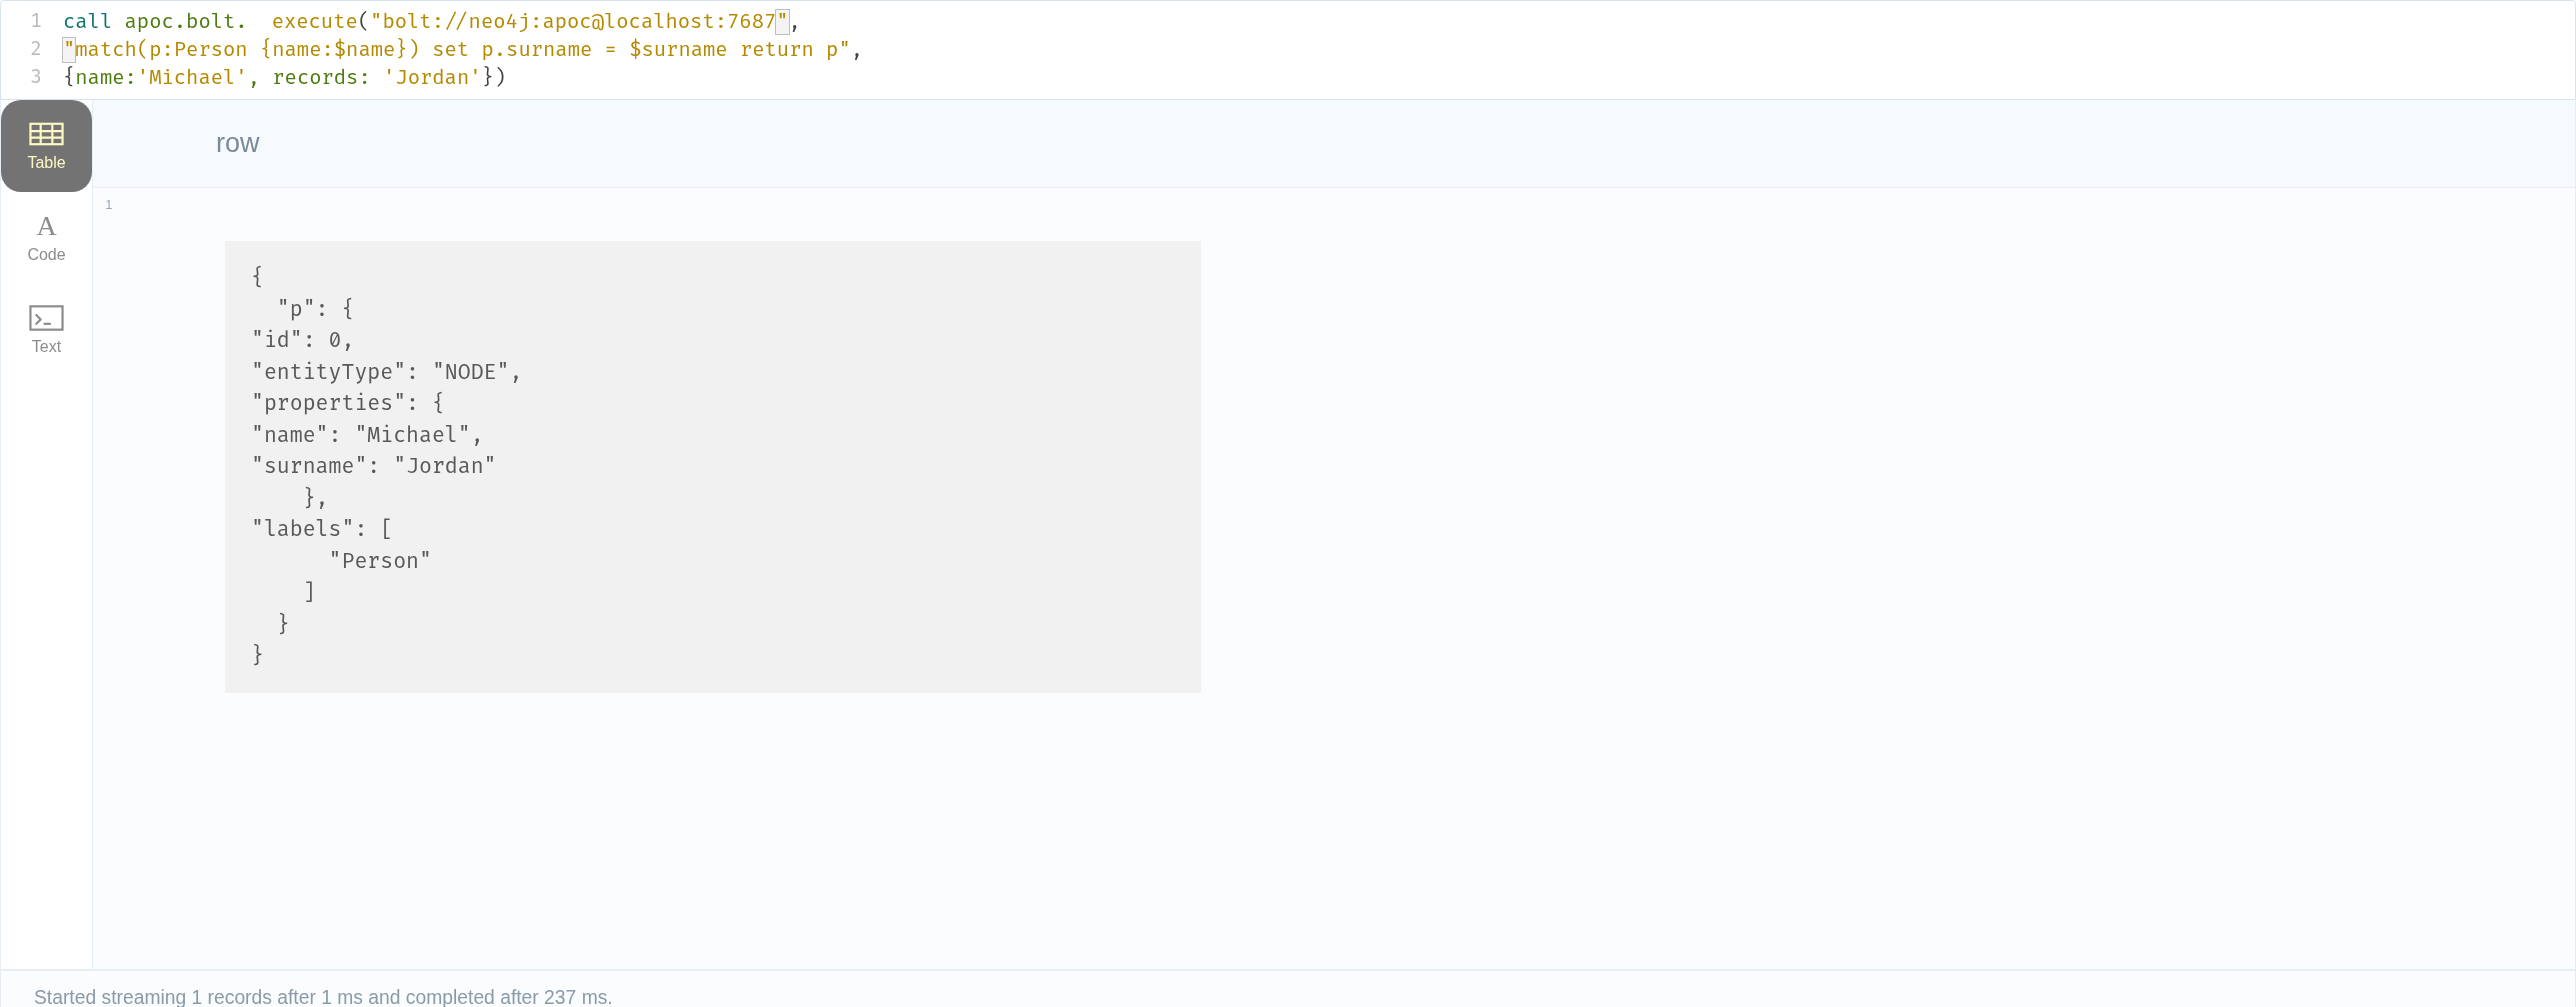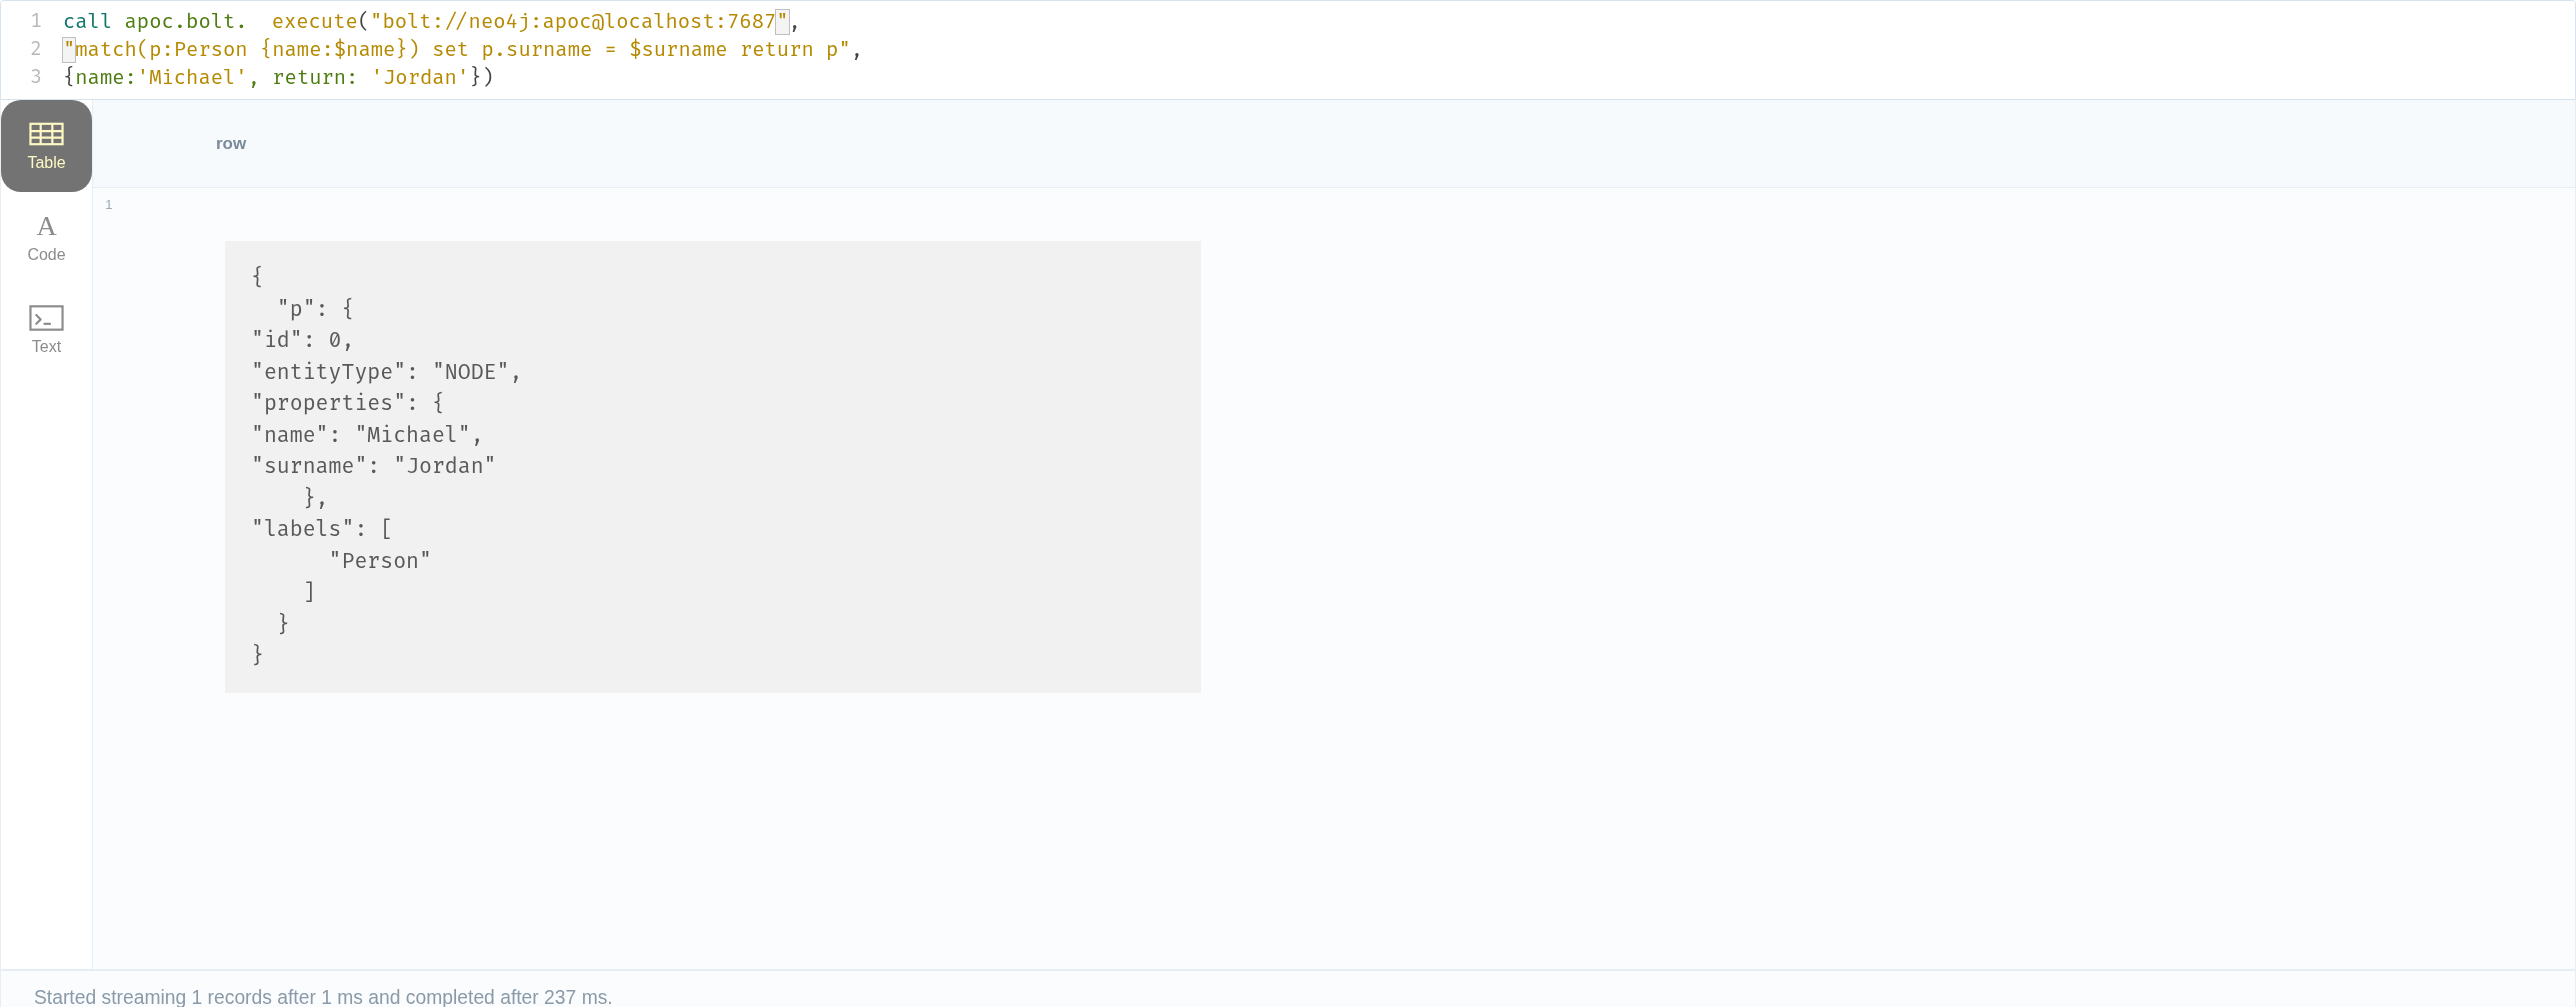--- a/index.html
+++ b/index.html
@@ -79,22 +79,22 @@
   }
   .results-header {
     height: 88px;
     display: flex;
     align-items: center;
     padding-left: 123px;
     border-bottom: 0.9px solid #e6edf4;
     background: #f7fafc;
   }
   .col-title {
-    font-size: 17px;
-    font-weight: 700;
+    font-size: 27px;
+    font-weight: 400;
     color: #7a8a99;
   }
   .row-area {
     flex: 1;
     position: relative;
     background: #fafcfe;
   }
   .row-num {
     position: absolute;
     top: 8.8px;
@@ -129,21 +129,21 @@
   <div class="code-line">
     <span class="gutter">1</span>
     <span class="code-content"><span class="tok-keyword">call</span><span> </span><span class="tok-plain">apoc.bolt.</span><span class="tok-func">execute</span><span class="tok-punct">(</span><span class="tok-string">"</span><span class="tok-string">bolt://neo4j:apoc@localhost:7687</span><span class="tok-string hl-box">"</span><span class="tok-punct">,</span></span>
   </div>
   <div class="code-line">
     <span class="gutter">2</span>
     <span class="code-content"><span class="tok-string hl-box">"</span><span class="tok-string">match(p:Person {name:$name}) set p.surname = $surname return p"</span><span class="tok-punct">,</span></span>
   </div>
   <div class="code-line">
     <span class="gutter">3</span>
-    <span class="code-content"><span class="tok-punct">{</span><span class="tok-plain">name:</span><span class="tok-string">'Michael'</span><span class="tok-plain">, </span><span class="tok-plain">return: </span><span class="tok-string">'Jordan'</span><span class="tok-punct">}</span><span class="tok-punct">)</span></span>
+    <span class="code-content"><span class="tok-punct">{</span><span class="tok-plain">name:</span><span class="tok-string">'Michael'</span><span class="tok-plain">, </span><span class="tok-plain">records: </span><span class="tok-string">'Jordan'</span><span class="tok-punct">}</span><span class="tok-punct">)</span></span>
   </div>
 </div>
 
 <div class="results-area">
   <div class="view-tabs">
     <div class="view-tab active">
       <svg viewBox="0 0 24 16" fill="none" stroke="currentColor" stroke-width="1.5">
         <rect x="1" y="1" width="22" height="14"></rect>
         <line x1="1" y1="6" x2="23" y2="6"></line>
         <line x1="1" y1="10.5" x2="23" y2="10.5"></line>

